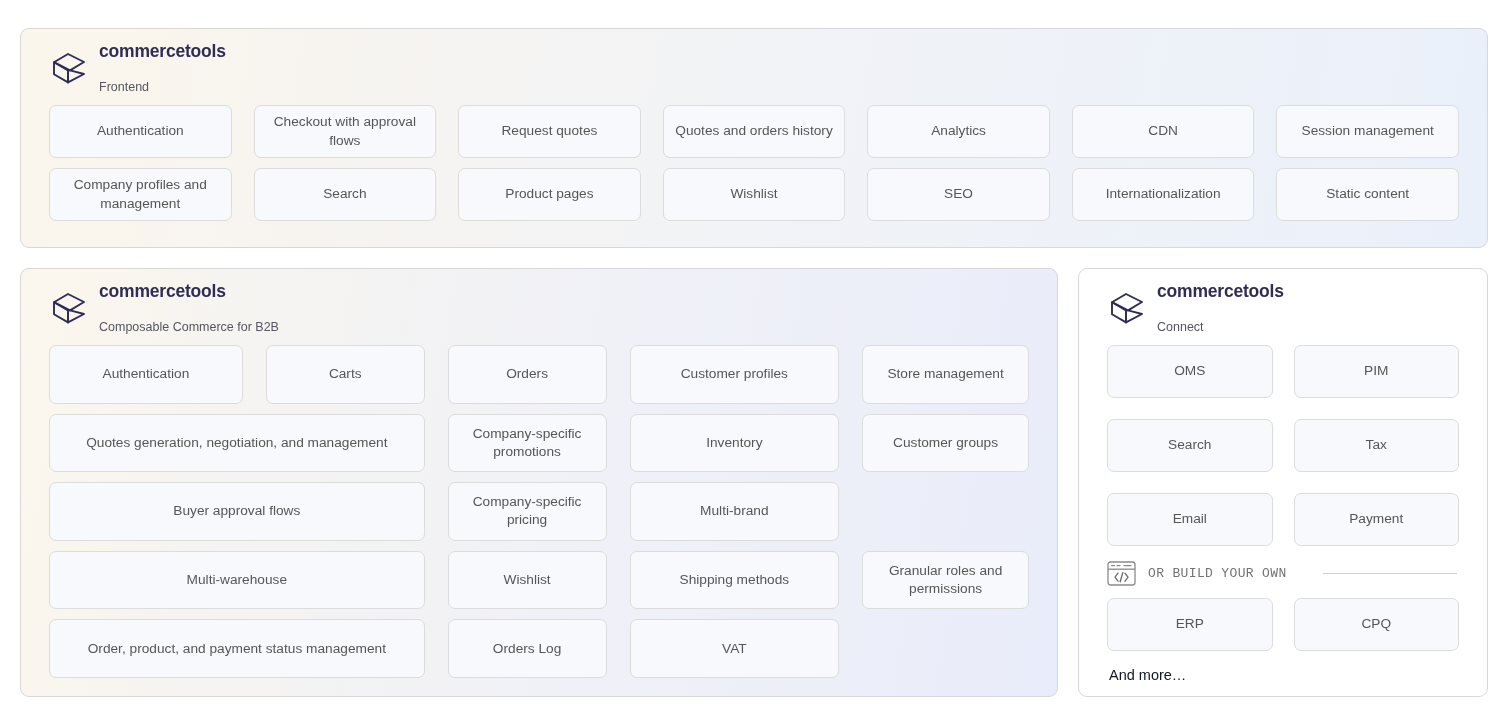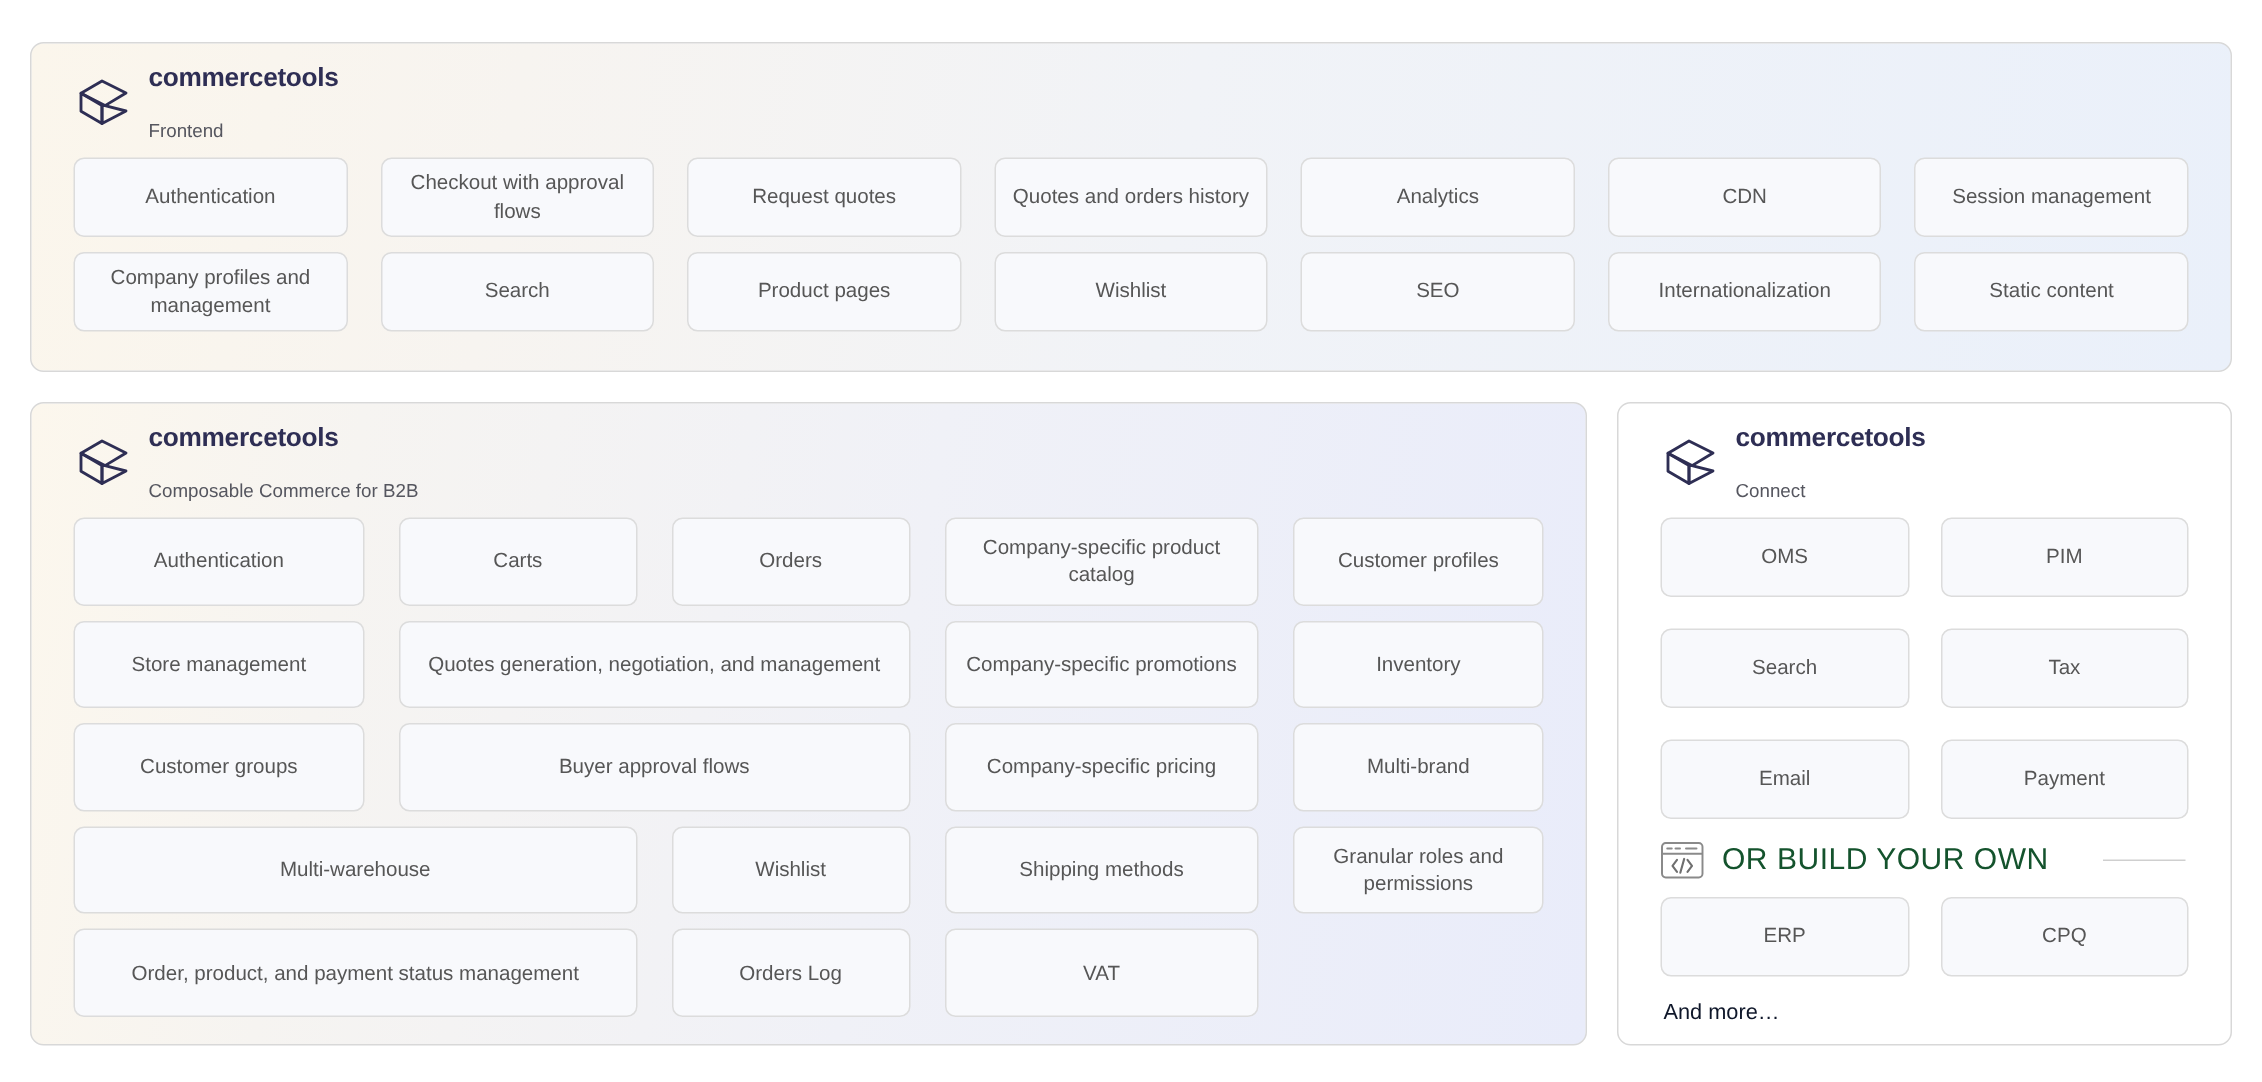--- a/index.html
+++ b/index.html
@@ -136,24 +136,25 @@
   }
   .build-row {
     display: flex;
     align-items: center;
     gap: 12px;
     margin: 15px 0 12px 0;
     height: 30px;
   }
   .code-icon { width: 29px; height: 25px; flex: none; display: block; }
   .build-label {
-    font-size: 20px;
-    color: #14532d;
+    font-size: 13px;
+    color: #737373;
     letter-spacing: 0.35px;
     white-space: nowrap;
+    font-family: Liberation Mono, monospace;
   }
   .build-divider {
     flex: 1;
     height: 1px;
     background: #cfcfcf;
     margin-left: 24px;
     margin-right: 2px;
   }
   .and-more {
     font-size: 14.5px;
@@ -212,21 +213,20 @@
         </span>
         <span class="brand-text">
           <span class="brand-name">commercetools</span>
           <span class="brand-sub">Composable Commerce for B2B</span>
         </span>
       </div>
       <div class="grid-b2b">
         <div class="tile">Authentication</div>
         <div class="tile">Carts</div>
         <div class="tile">Orders</div>
-        <div class="tile">Company-specific product catalog</div>
         <div class="tile">Customer profiles</div>
 
         <div class="tile">Store management</div>
         <div class="tile span2">Quotes generation, negotiation, and management</div>
         <div class="tile">Company-specific promotions</div>
         <div class="tile">Inventory</div>
 
         <div class="tile">Customer groups</div>
         <div class="tile span2">Buyer approval flows</div>
         <div class="tile">Company-specific pricing</div>

